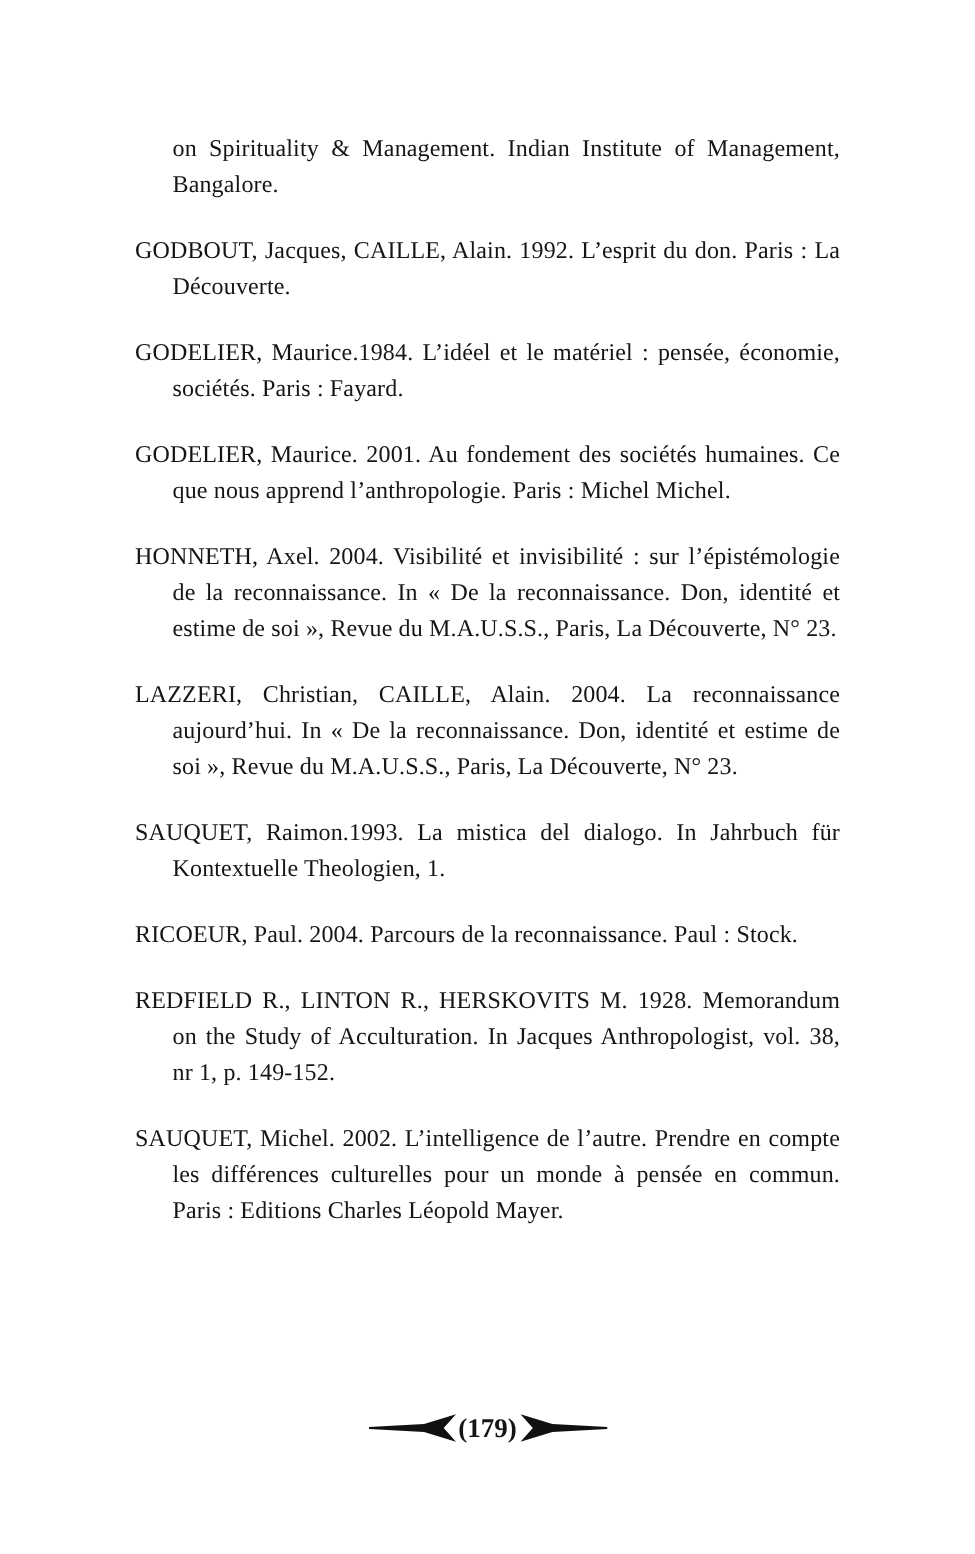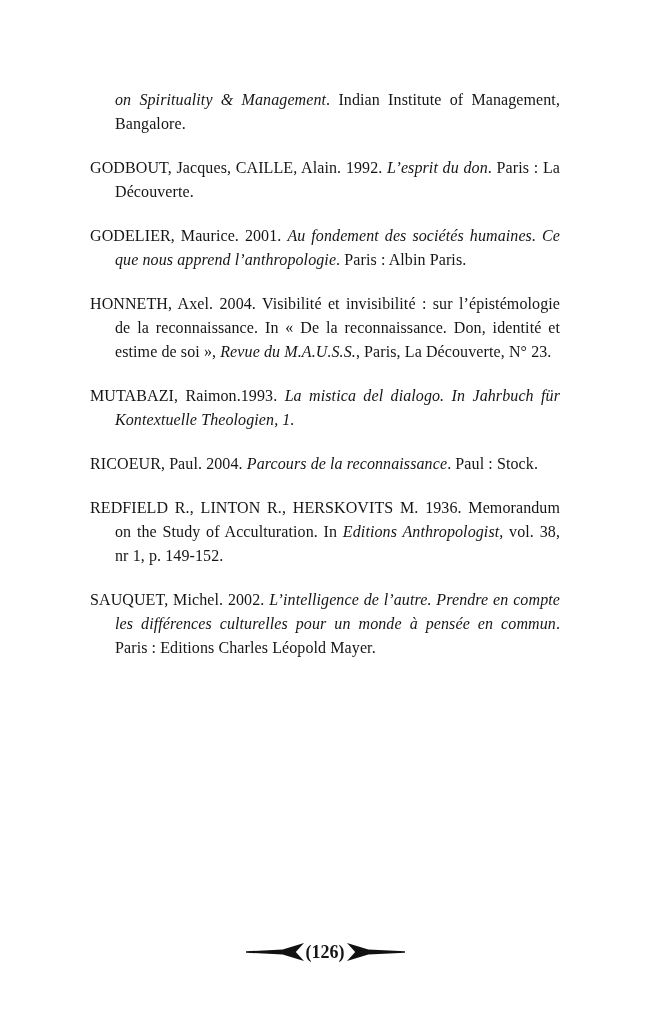--- a/index.html
+++ b/index.html
@@ -26,21 +26,21 @@
   .entry {
     font-size: 16px;
     line-height: 24px;
     text-align: justify;
     padding-left: 25px;
     text-indent: -25px;
     margin-bottom: 20px;
     letter-spacing: 0.1px;
   }
   .entry.cont { text-indent: 0; }
-  .entry .it { font-style: italic; }
+  .entry .it { }
   .entry .rm { font-style: normal; }
   .footer {
     position: absolute;
     left: 0;
     top: 942px;
     width: 650px;
     display: flex;
     justify-content: center;
   }
   .pagenum-ornament {
@@ -59,33 +59,35 @@
 </style>
 </head>
 <body>
 
 <div class="page">
 
   <div class="content">
 
   <div class="entry cont"><span class="it">on Spirituality &amp; Management</span><span class="rm">. Indian Institute of Management, Bangalore.</span></div>
       <div class="entry"><span class="rm">GODBOUT, Jacques, CAILLE, Alain. 1992. </span><span class="it">L’esprit du don</span><span class="rm">. Paris : La Découverte.</span></div>
-      <div class="entry"><span class="rm">GODELIER, Maurice. 2001. </span><span class="it">Au fondement des sociétés humaines. Ce que nous apprend l’anthropologie</span><span class="rm">. Paris : Albin Paris.</span></div>
+      <div class="entry"><span class="rm">GODELIER, Maurice.1984. </span><span class="it">L’idéel et le matériel : pensée, économie, sociétés.</span><span class="rm"> Paris : Fayard.</span></div>
+      <div class="entry"><span class="rm">GODELIER, Maurice. 2001. </span><span class="it">Au fondement des sociétés humaines. Ce que nous apprend l’anthropologie</span><span class="rm">. Paris : Michel Michel.</span></div>
       <div class="entry"><span class="rm">HONNETH, Axel. 2004. Visibilité et invisibilité : sur l’épistémologie de la reconnaissance. In « De la reconnaissance. Don, identité et estime de soi », </span><span class="it">Revue du M.A.U.S.S.</span><span class="rm">, Paris, La Découverte, N° 23.</span></div>
-      <div class="entry"><span class="rm">MUTABAZI, Raimon.1993. </span><span class="it">La mistica del dialogo. In Jahrbuch für Kontextuelle Theologien, 1.</span></div>
+      <div class="entry"><span class="rm">LAZZERI, Christian, CAILLE, Alain. 2004. La reconnaissance aujourd’hui. In « De la reconnaissance. Don, identité et estime de soi », </span><span class="it">Revue du M.A.U.S.S.</span><span class="rm">, Paris, La Découverte, N° 23.</span></div>
+      <div class="entry"><span class="rm">SAUQUET, Raimon.1993. </span><span class="it">La mistica del dialogo. In Jahrbuch für Kontextuelle Theologien, 1.</span></div>
       <div class="entry"><span class="rm">RICOEUR, Paul. 2004. </span><span class="it">Parcours de la reconnaissance</span><span class="rm">. Paul : Stock.</span></div>
-      <div class="entry"><span class="rm">REDFIELD R., LINTON R., HERSKOVITS M. 1936. Memorandum on the Study of Acculturation. In </span><span class="it">Editions Anthropologist</span><span class="rm">, vol. 38, nr 1, p. 149-152.</span></div>
+      <div class="entry"><span class="rm">REDFIELD R., LINTON R., HERSKOVITS M. 1928. Memorandum on the Study of Acculturation. In </span><span class="it">Jacques Anthropologist</span><span class="rm">, vol. 38, nr 1, p. 149-152.</span></div>
       <div class="entry"><span class="rm">SAUQUET, Michel. 2002. </span><span class="it">L’intelligence de l’autre. Prendre en compte les différences culturelles pour un monde à pensée en commun</span><span class="rm">. Paris : Editions Charles Léopold Mayer.</span></div>
     </div>
 
   <div class="footer">
     <div class="pagenum-ornament">
       <svg width="58" height="20" viewBox="0 0 60 20" aria-hidden="true">
         <path d="M0 9.3 L38 7.3 L60 0.6 L51.5 10 L60 19.4 L38 12.7 L0 10.7 Z" fill="#111111"></path>
       </svg>
-      <span class="pagenum"><span>(</span><span>126</span><span>)</span></span>
+      <span class="pagenum"><span>(</span><span>179</span><span>)</span></span>
       <svg width="58" height="20" viewBox="0 0 60 20" aria-hidden="true">
         <path d="M60 9.3 L22 7.3 L0 0.6 L8.5 10 L0 19.4 L22 12.7 L60 10.7 Z" fill="#111111"></path>
       </svg>
     </div>
   </div>
 
 </div>
 
 </body></html>

